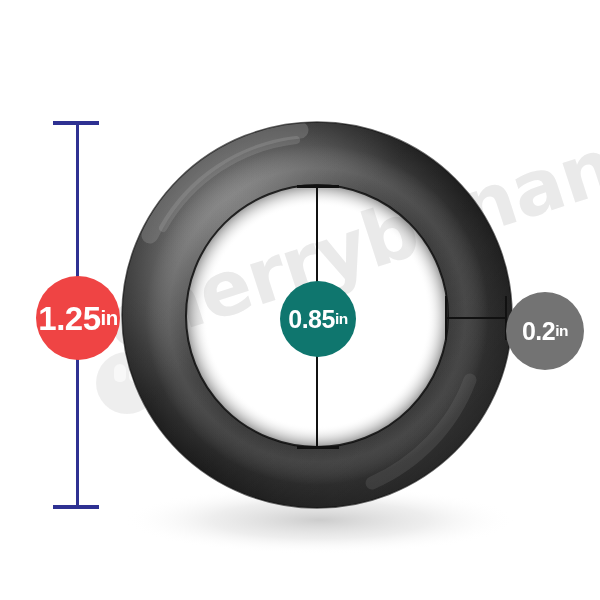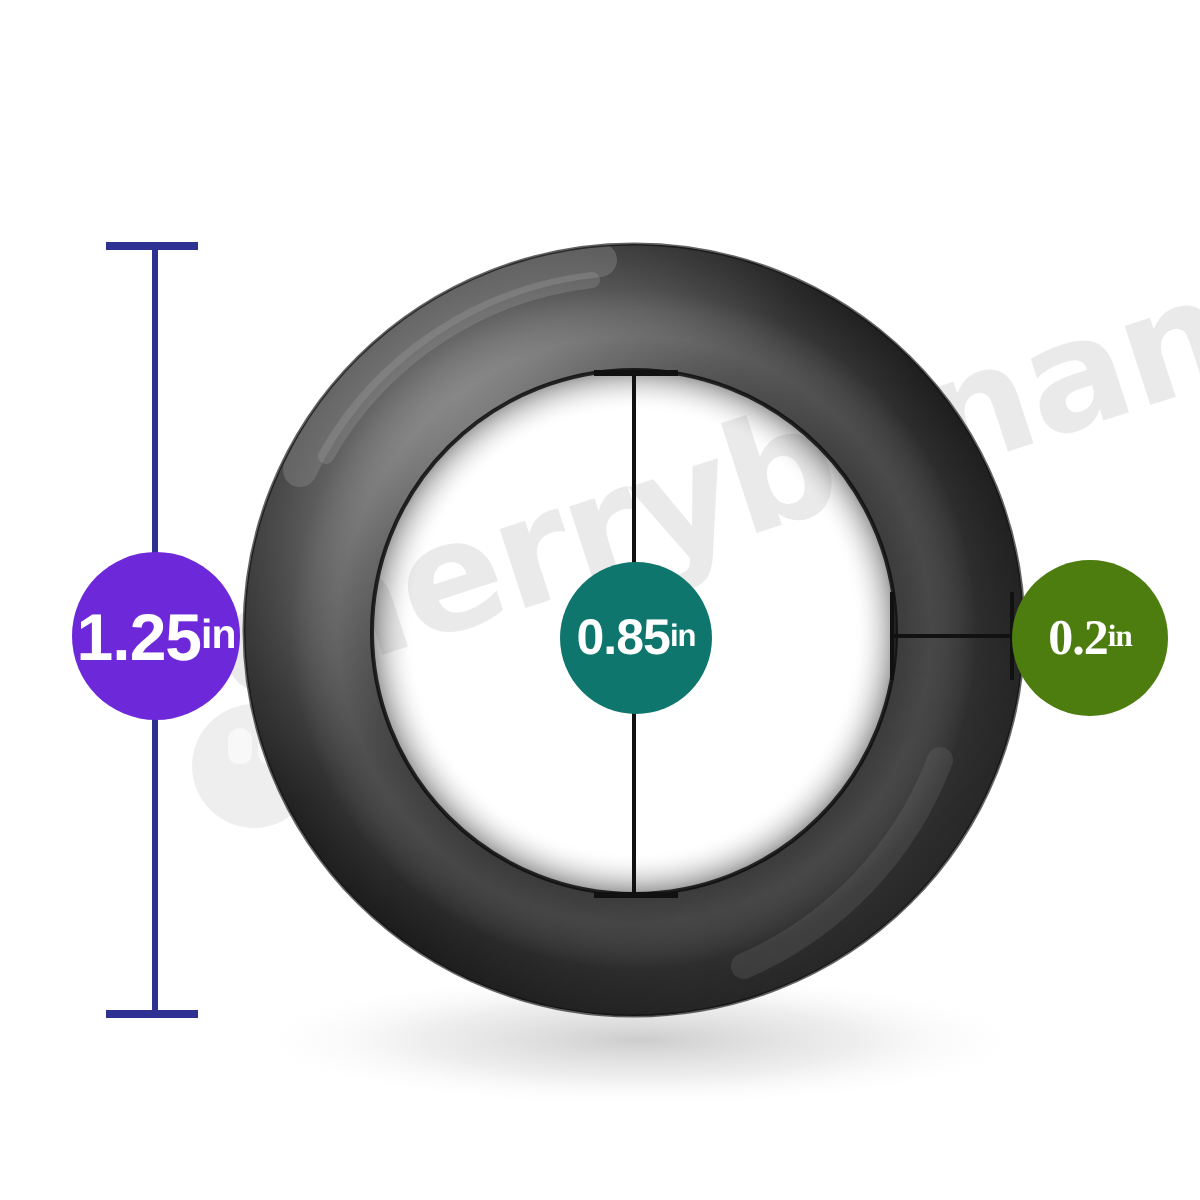--- a/index.html
+++ b/index.html
@@ -99,42 +99,41 @@
     font-weight: 700;
     letter-spacing: -0.5px;
     text-align: center;
   }
 
   #badge-height {
     left: 36px;
     top: 276px;
     width: 84px;
     height: 84px;
-    background: #6d28d9;
+    background: #ef4444;
     font-size: 33px;
     z-index: 5;
   }
   #badge-inner {
     left: 280px;
     top: 281px;
     width: 76px;
     height: 76px;
     background: #0f766e;
     font-size: 25px;
     z-index: 5;
   }
   #badge-thickness {
     left: 506px;
-    top: 280px;
+    top: 292px;
     width: 78px;
     height: 78px;
-    background: #4d7c0f;
+    background: #737373;
     font-size: 25px;
     z-index: 5;
-    font-family: Liberation Serif, serif;
   }
 
   
   .navy-line { position: absolute; background: #2e3192; }
   #height-stem  { left: 76px;  top: 122px; width: 3px;  height: 387px; }
   #height-cap-top    { left: 53px; top: 121px; width: 46px; height: 4px; }
   #height-cap-bottom { left: 53px; top: 505px; width: 46px; height: 4px; }
 
   
   .black-line { position: absolute; background: #111111; }

